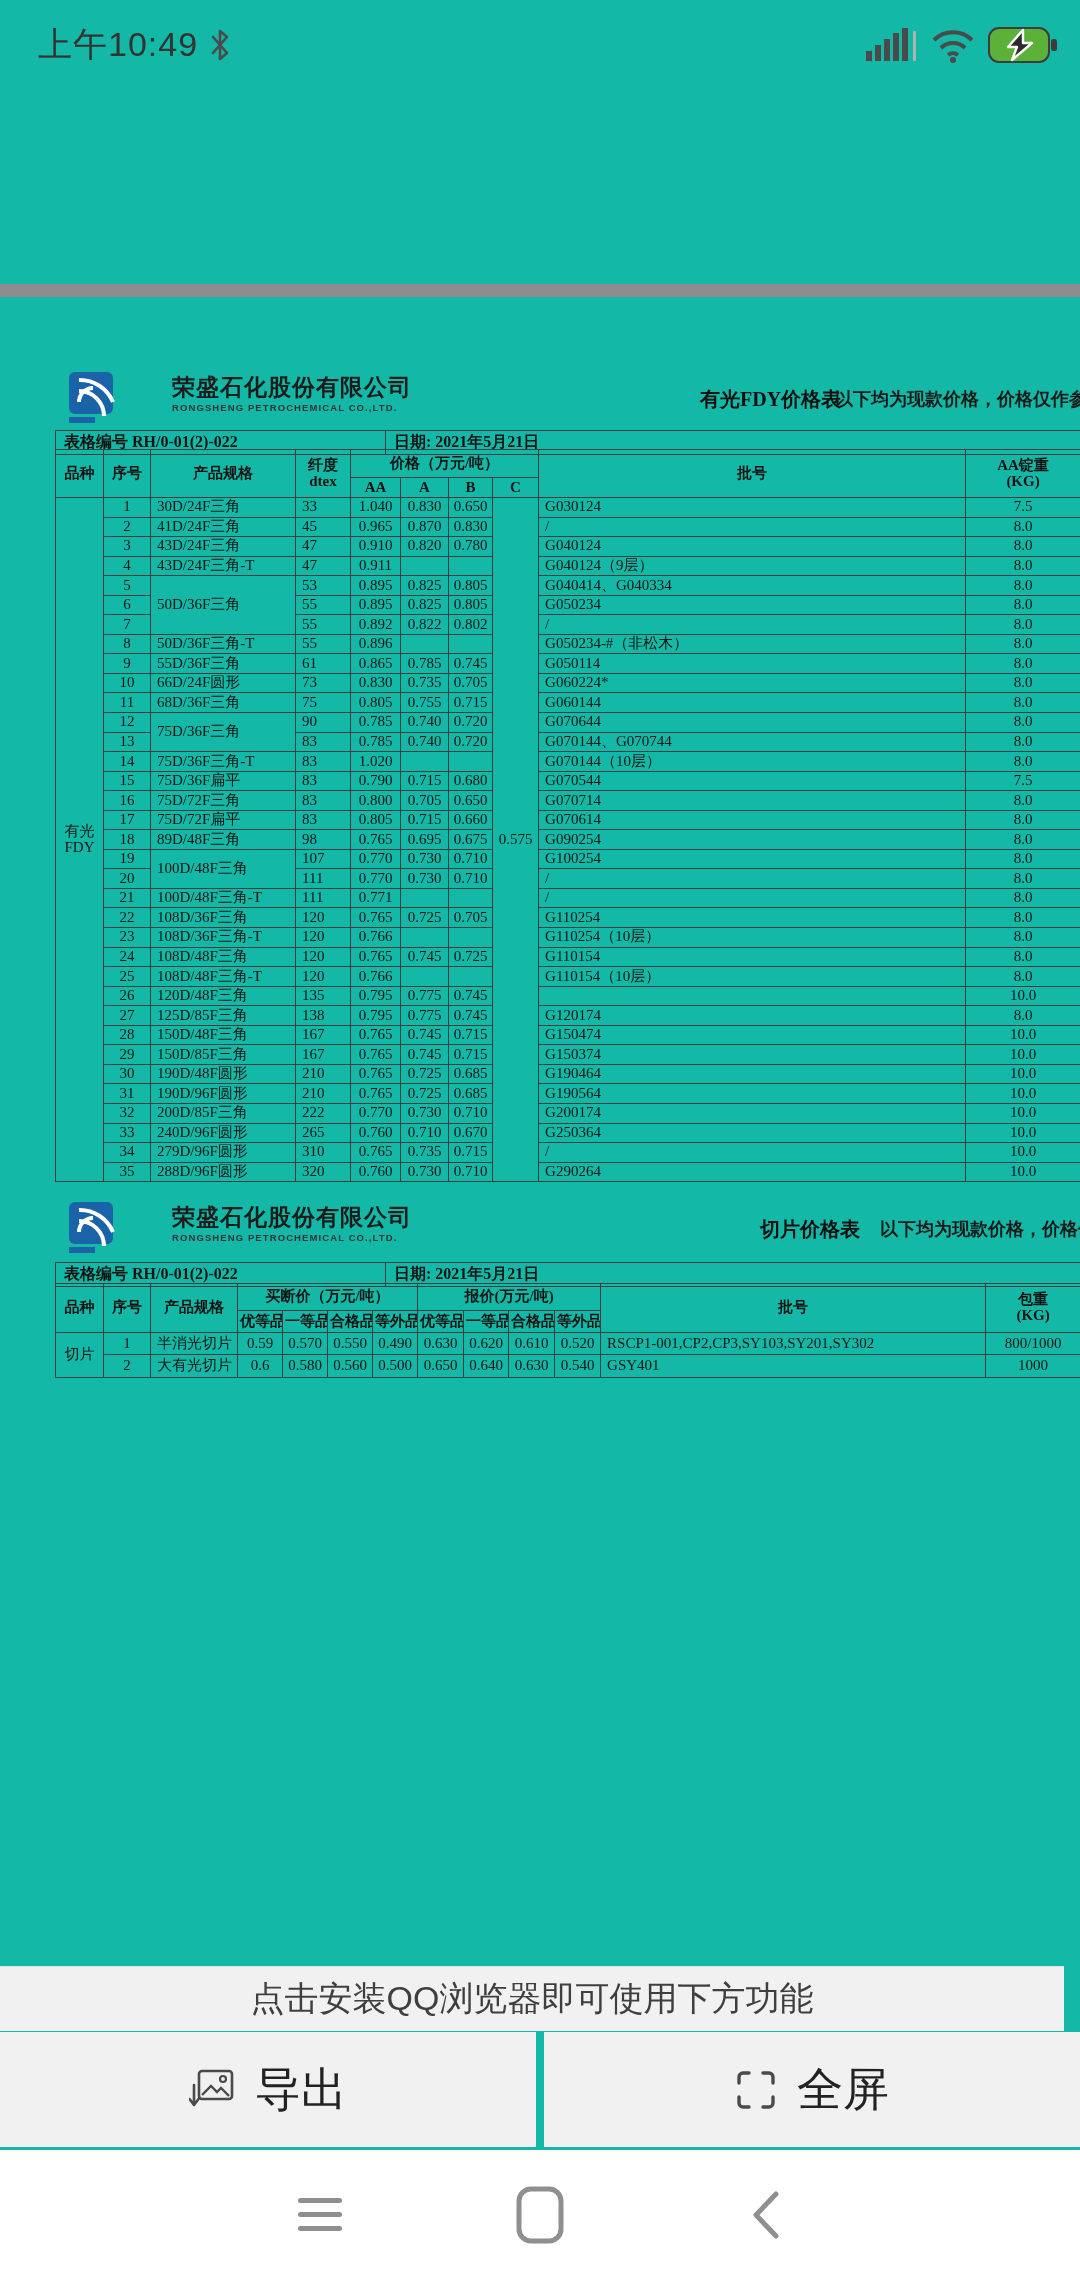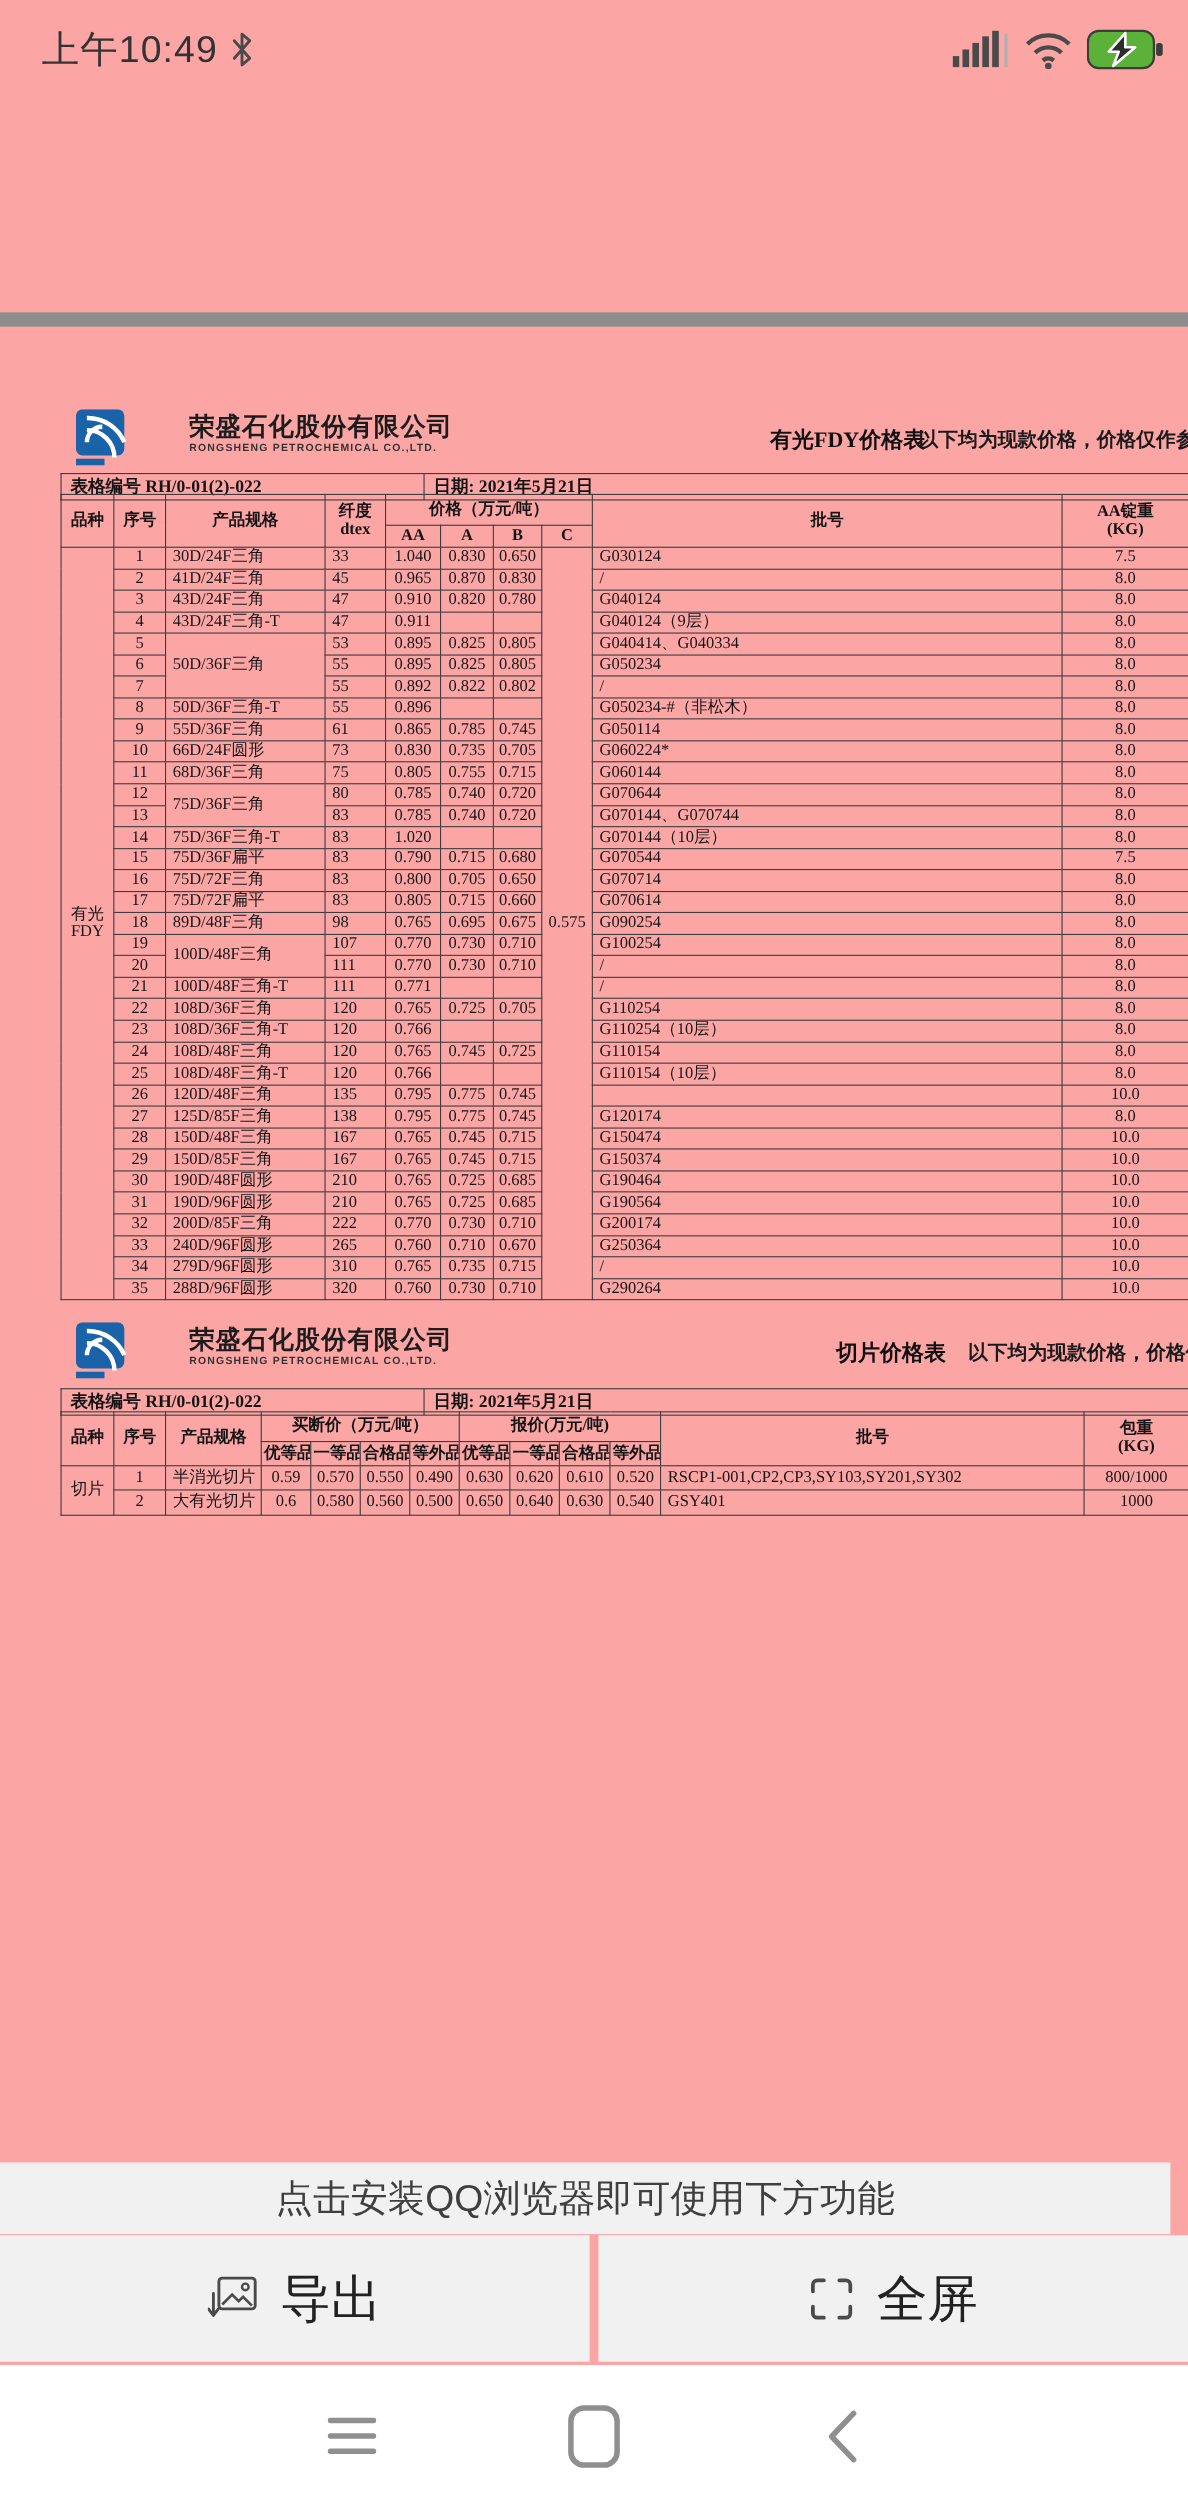--- a/index.html
+++ b/index.html
@@ -1,16 +1,16 @@
 <!DOCTYPE html>
 <html><head>
 <meta charset="utf-8">
 <style>
   html,body{margin:0;padding:0;background:#fff;}
-  .screen{position:relative;width:1080px;height:2280px;background:#fca5a5;overflow:hidden;
+  .screen{position:relative;width:1080px;height:2280px;background:#14b8a6;overflow:hidden;
           font-family:"Liberation Sans",sans-serif;color:#222;}
 
   
   .statusbar{position:absolute;top:0;left:0;right:0;height:78px;}
   .sb-left{position:absolute;left:38px;top:22px;display:flex;align-items:center;gap:10px;}
   .sb-time{font-size:34px;color:#333;letter-spacing:1px;}
   .sb-right{position:absolute;right:22px;top:26px;display:flex;align-items:center;gap:12px;}
 
   
   .page-indicator{position:absolute;top:232px;left:0;right:0;text-align:center;
@@ -281,21 +281,21 @@
           <td class="L">75</td>
           <td>0.805</td>
           <td>0.755</td>
           <td>0.715</td>
           <td class="L">G060144</td>
           <td>8.0</td>
         </tr>
         <tr>
           <td>12</td>
           <td rowspan="2" class="L">75D/36F三角</td>
-          <td class="L">80</td>
+          <td class="L">90</td>
           <td>0.785</td>
           <td>0.740</td>
           <td>0.720</td>
           <td class="L">G070644</td>
           <td>8.0</td>
         </tr>
         <tr>
           <td>13</td>
           <td class="L">83</td>
           <td>0.785</td>

